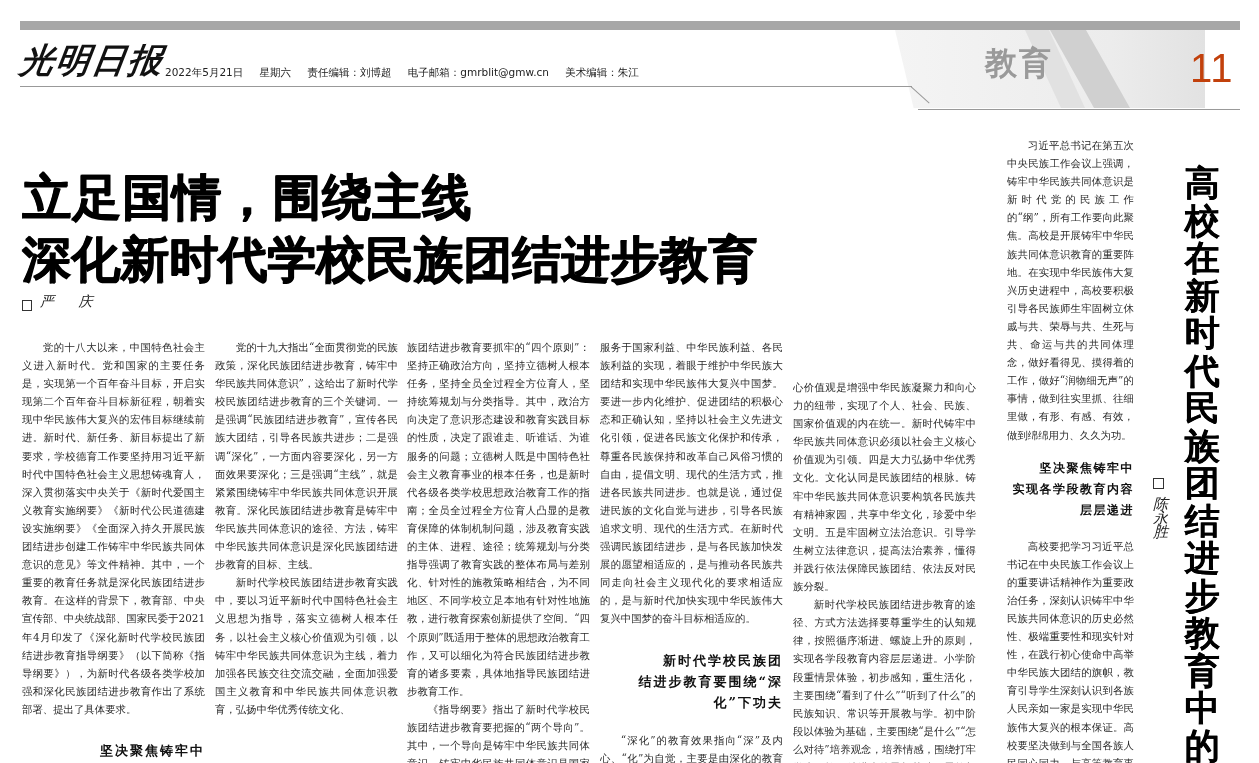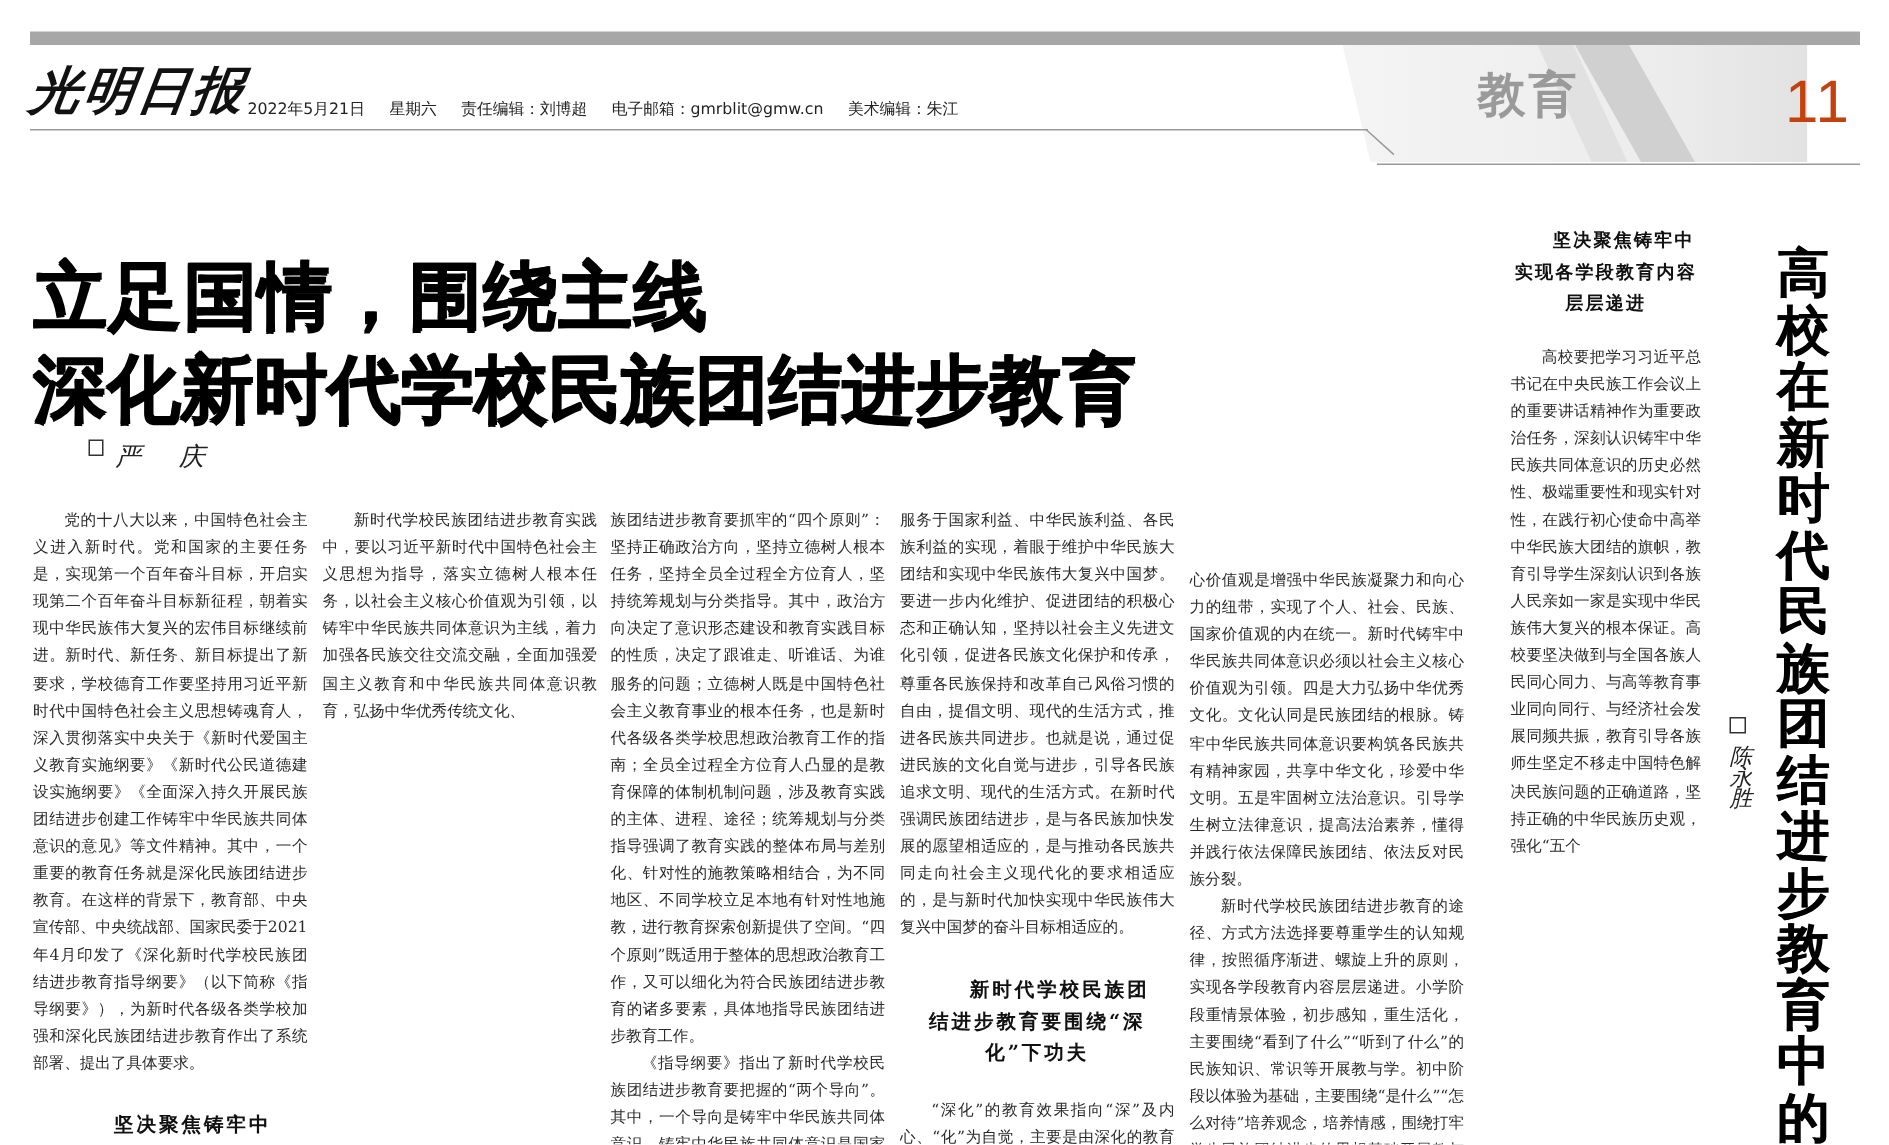--- a/index.html
+++ b/index.html
@@ -20,34 +20,34 @@
     .section-stripe { position: absolute; left: 1050px; top: 30px; width: 80px; height: 78px; background: #d0d0d0; clip-path: polygon(0 0, 45% 0, 100% 100%, 55% 100%); }
     .section-stripe2 { position: absolute; left: 1025px; top: 30px; width: 60px; height: 78px; background: #e1e1e1; clip-path: polygon(0 0, 40% 0, 100% 100%, 60% 100%); }
     .section-name { position: absolute; left: 985px; top: 42px; font-family: "DejaVu Sans", sans-serif; font-weight: bold; font-size: 32px; color: #9a9a9a; letter-spacing: 2px; }
     .page-num { position: absolute; left: 1190px; top: 46px; font-family: "Liberation Sans", "DejaVu Sans", sans-serif; font-size: 40px; color: #c2410c; letter-spacing: 1px; }
 
     .headline { position: absolute; left: 22px; top: 166px; font-family: "DejaVu Serif", serif; font-weight: bold; color: #000; line-height: 62px; }
     .headline .l1 { font-size: 49px; letter-spacing: 1px; display: block; }
     .headline .l2 { font-size: 49px; letter-spacing: 0px; display: block; }
     .headline span { text-shadow: 1px 0 0 #000, 0 1px 0 #000; }
 
-    .byline { position: absolute; left: 22px; top: 293px; font-size: 17px; color: #222; display: flex; align-items: flex-start; gap: 8px; margin-left: 37px; }
+    .byline { position: absolute; left: 22px; top: 293px; font-size: 14px; color: #222; display: flex; align-items: flex-end; gap: 8px; }
     .box-mark { display: inline-block; width: 10px; height: 11px; border: 1px solid #333; }
     .byline .name { letter-spacing: 10px; font-style: italic; }
 
     .col { position: absolute; top: 338px; width: 183px; font-size: 10.4px; line-height: 18.1px; text-align: justify; color: #2a2a2a; overflow: hidden; }
     .col p { text-indent: 2em; }
     .col p.noindent { text-indent: 0; }
     .c1 { left: 22px; height: 425px; }
     .c2 { left: 215px; height: 425px; }
     .c3 { left: 407px; height: 425px; }
     .c4 { left: 600px; height: 425px; }
     .c5 { left: 793px; height: 425px; margin-top: 40px; }
 
-    .subhead { font-weight: bold; font-size: 13px; line-height: 21px; color: #111; letter-spacing: 2px; margin: 22px 0 18px 0; text-align: center; }
+    .subhead { font-weight: bold; font-size: 13px; line-height: 21px; color: #111; letter-spacing: 2px; margin: 22px 0 18px 0; text-align: right; }
     .subhead .first { padding-left: 2.3em; }
 
     .side-col { position: absolute; left: 1007px; top: 136px; width: 127px; font-size: 10.4px; line-height: 18.1px; text-align: justify; color: #2a2a2a; height: 627px; overflow: hidden; }
     .side-col p { text-indent: 2em; }
     .side-col .subhead { margin: 14px 0 16px 0; font-size: 12px; letter-spacing: 1.5px; }
     .side-col .subhead .first { padding-left: 2em; }
 
     .side-title { position: absolute; left: 1182px; top: 164px; width: 40px; font-family: "DejaVu Serif", serif; font-weight: bold; font-size: 35px; line-height: 37.5px; color: #000; text-align: center; word-break: break-all; }
     .side-title span { text-shadow: 0.5px 0 0 #000; }
     .side-byline { position: absolute; left: 1153px; top: 478px; width: 14px; font-size: 15px; line-height: 14px; color: #222; text-align: left; }
@@ -93,20 +93,21 @@
 <div class="col c1">
   <p>党的十八大以来，中国特色社会主义进入新时代。党和国家的主要任务是，实现第一个百年奋斗目标，开启实现第二个百年奋斗目标新征程，朝着实现中华民族伟大复兴的宏伟目标继续前进。新时代、新任务、新目标提出了新要求，学校德育工作要坚持用习近平新时代中国特色社会主义思想铸魂育人，深入贯彻落实中央关于《新时代爱国主义教育实施纲要》《新时代公民道德建设实施纲要》《全面深入持久开展民族团结进步创建工作铸牢中华民族共同体意识的意见》等文件精神。其中，一个重要的教育任务就是深化民族团结进步教育。在这样的背景下，教育部、中央宣传部、中央统战部、国家民委于2021年4月印发了《深化新时代学校民族团结进步教育指导纲要》（以下简称《指导纲要》），为新时代各级各类学校加强和深化民族团结进步教育作出了系统部署、提出了具体要求。</p>
   <div class="subhead">
     <div class="first">坚决聚焦铸牢中</div>
     <div>决定了必须要开展好民族团结进步教育</div>
   </div>
 
 </div>
 
 <div class="col c2">
+  <p>党的十九大指出“全面贯彻党的民族政策，深化民族团结进步教育，铸牢中华民族共同体意识”，这给出了新时代学校民族团结进步教育的三个关键词。一是强调“民族团结进步教育”，宣传各民族大团结，引导各民族共进步；二是强调“深化”，一方面内容要深化，另一方面效果要深化；三是强调“主线”，就是紧紧围绕铸牢中华民族共同体意识开展教育。深化民族团结进步教育是铸牢中华民族共同体意识的途径、方法，铸牢中华民族共同体意识是深化民族团结进步教育的目标、主线。</p>
   <p>新时代学校民族团结进步教育实践中，要以习近平新时代中国特色社会主义思想为指导，落实立德树人根本任务，以社会主义核心价值观为引领，以铸牢中华民族共同体意识为主线，着力加强各民族交往交流交融，全面加强爱国主义教育和中华民族共同体意识教育，弘扬中华优秀传统文化、</p>
 </div>
 
 <div class="col c3">
   <p class="noindent">族团结进步教育要抓牢的“四个原则”：坚持正确政治方向，坚持立德树人根本任务，坚持全员全过程全方位育人，坚持统筹规划与分类指导。其中，政治方向决定了意识形态建设和教育实践目标的性质，决定了跟谁走、听谁话、为谁服务的问题；立德树人既是中国特色社会主义教育事业的根本任务，也是新时代各级各类学校思想政治教育工作的指南；全员全过程全方位育人凸显的是教育保障的体制机制问题，涉及教育实践的主体、进程、途径；统筹规划与分类指导强调了教育实践的整体布局与差别化、针对性的施教策略相结合，为不同地区、不同学校立足本地有针对性地施教，进行教育探索创新提供了空间。“四个原则”既适用于整体的思想政治教育工作，又可以细化为符合民族团结进步教育的诸多要素，具体地指导民族团结进步教育工作。</p>
   <p>《指导纲要》指出了新时代学校民族团结进步教育要把握的“两个导向”。其中，一个导向是铸牢中华民族共同体意识。铸牢中华民族共同体意识是国家统一之基，民族团结之本，精神力量之魂。在教育教学实践中，教育工作者要围绕“我国辽阔疆域是各民族共同开拓的、悠久历史是各民族共同书写的、灿烂文化是各民族共同创造的、</p>
 </div>
 
 <div class="col c4">
   <p class="noindent">服务于国家利益、中华民族利益、各民族利益的实现，着眼于维护中华民族大团结和实现中华民族伟大复兴中国梦。要进一步内化维护、促进团结的积极心态和正确认知，坚持以社会主义先进文化引领，促进各民族文化保护和传承，尊重各民族保持和改革自己风俗习惯的自由，提倡文明、现代的生活方式，推进各民族共同进步。也就是说，通过促进民族的文化自觉与进步，引导各民族追求文明、现代的生活方式。在新时代强调民族团结进步，是与各民族加快发展的愿望相适应的，是与推动各民族共同走向社会主义现代化的要求相适应的，是与新时代加快实现中华民族伟大复兴中国梦的奋斗目标相适应的。</p>
@@ -117,20 +118,21 @@
   <p>“深化”的教育效果指向“深”及内心、“化”为自觉，主要是由深化的教育内容和有效的教育途径、方式方法所决定的。</p>
 
 </div>
 
 <div class="col c5">
   <p class="noindent">心价值观是增强中华民族凝聚力和向心力的纽带，实现了个人、社会、民族、国家价值观的内在统一。新时代铸牢中华民族共同体意识必须以社会主义核心价值观为引领。四是大力弘扬中华优秀文化。文化认同是民族团结的根脉。铸牢中华民族共同体意识要构筑各民族共有精神家园，共享中华文化，珍爱中华文明。五是牢固树立法治意识。引导学生树立法律意识，提高法治素养，懂得并践行依法保障民族团结、依法反对民族分裂。</p>
   <p>新时代学校民族团结进步教育的途径、方式方法选择要尊重学生的认知规律，按照循序渐进、螺旋上升的原则，实现各学段教育内容层层递进。小学阶段重情景体验，初步感知，重生活化，主要围绕“看到了什么”“听到了什么”的民族知识、常识等开展教与学。初中阶段以体验为基础，主要围绕“是什么”“怎么对待”培养观念，培养情感，围绕打牢学生民族团结进步的思想基础开展教与学。高中阶段，以学生的认知为基础，主要围绕“为什么”，围绕提升学生民族团结进步的素养、信念等开展教与学。大学阶段，主要围绕强化大学生民族团结进步的责任担当开展教与学。就具体途径而言，包括学科融入、专题教育、全面加</p>
 </div>
 
 <div class="side-col">
+  <p>习近平总书记在第五次中央民族工作会议上强调，铸牢中华民族共同体意识是新时代党的民族工作的“纲”，所有工作要向此聚焦。高校是开展铸牢中华民族共同体意识教育的重要阵地。在实现中华民族伟大复兴历史进程中，高校要积极引导各民族师生牢固树立休戚与共、荣辱与共、生死与共、命运与共的共同体理念，做好看得见、摸得着的工作，做好“润物细无声”的事情，做到往实里抓、往细里做，有形、有感、有效，做到绵绵用力、久久为功。</p>
   <div class="subhead">
     <div class="first">坚决聚焦铸牢中</div>
     <div>实现各学段教育内容层层递进</div>
   </div>
   <p>高校要把学习习近平总书记在中央民族工作会议上的重要讲话精神作为重要政治任务，深刻认识铸牢中华民族共同体意识的历史必然性、极端重要性和现实针对性，在践行初心使命中高举中华民族大团结的旗帜，教育引导学生深刻认识到各族人民亲如一家是实现中华民族伟大复兴的根本保证。高校要坚决做到与全国各族人民同心同力、与高等教育事业同向同行、与经济社会发展同频共振，教育引导各族师生坚定不移走中国特色解决民族问题的正确道路，坚持正确的中华民族历史观，强化“五个</p>
 </div>
 
 <div class="side-byline">
   <span class="box-mark"></span>
   <span class="vname">陈永胜</span>

